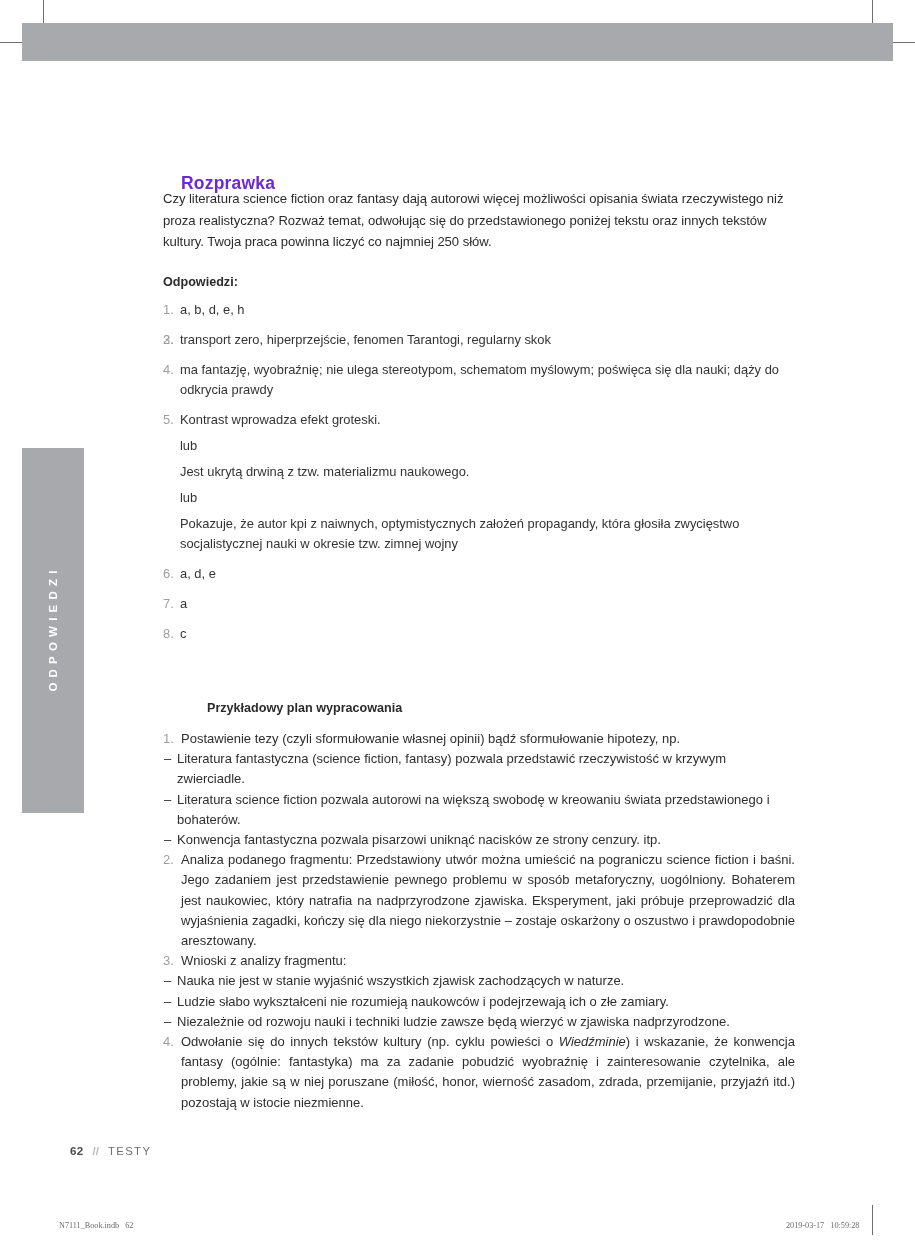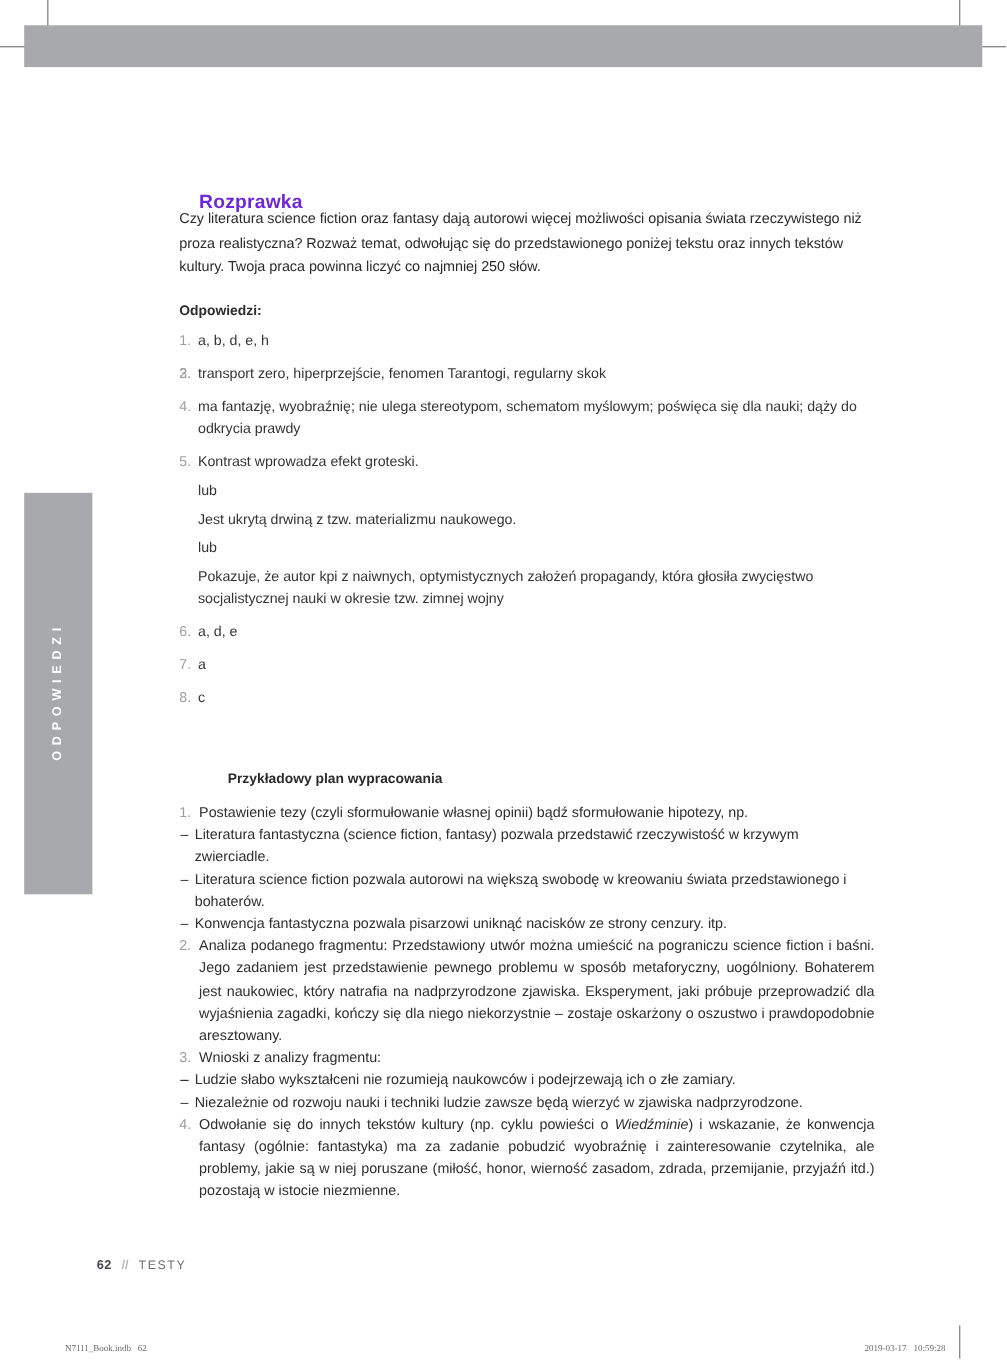--- a/index.html
+++ b/index.html
@@ -106,21 +106,21 @@
     position:absolute; left:0; top:0;
     color:#9d9ea2;
     font-size:13px;
   }
   .plan-marker.dash { color:#2e2e2e; left:1px; }
   .plan-item.dash-item { padding-left:14px; }
   em { font-style:italic; }
 
   
   .footer {
-    position:absolute; left:88px; top:1144px;
+    position:absolute; left:70px; top:1144px;
     display:flex; align-items:baseline; gap:9px;
     font-size:11.6px;
     justify-content:center;
   }
   .footer-page { font-weight:bold; color:#4a4a4f; letter-spacing:.3px; }
   .footer-slash { color:#b9babd; font-weight:bold; }
   .footer-label { color:#6d6e72; letter-spacing:1.4px; font-size:11.3px; }
 
   .print-info {
     position:absolute; top:1221px;
@@ -217,20 +217,21 @@
     <div class="plan-item just">
       <span class="plan-marker">2.</span>
       <span class="body">Analiza podanego fragmentu: Przedstawiony utwór można umieścić na pograniczu science fiction i baśni. Jego zadaniem jest przedstawienie pewnego problemu w sposób metaforyczny, uogólniony. Bohaterem jest naukowiec, który natrafia na nadprzyrodzone zjawiska. Eksperyment, jaki próbuje przeprowadzić dla wyjaśnienia zagadki, kończy się dla niego niekorzystnie – zostaje oskarżony o oszustwo i prawdopodobnie aresztowany.</span>
     </div>
     <div class="plan-item">
       <span class="plan-marker">3.</span>
       <span class="body">Wnioski z analizy fragmentu:</span>
     </div>
     <div class="plan-item dash-item">
       <span class="plan-marker dash">–</span>
+      <span class="body">Nauka nie jest w stanie wyjaśnić wszystkich zjawisk zachodzących w naturze.</span>
     </div>
     <div class="plan-item dash-item">
       <span class="plan-marker dash">–</span>
       <span class="body">Ludzie słabo wykształceni nie rozumieją naukowców i podejrzewają ich o złe zamiary.</span>
     </div>
     <div class="plan-item dash-item">
       <span class="plan-marker dash">–</span>
       <span class="body">Niezależnie od rozwoju nauki i techniki ludzie zawsze będą wierzyć w zjawiska nadprzyrodzone.</span>
     </div>
     <div class="plan-item just">

